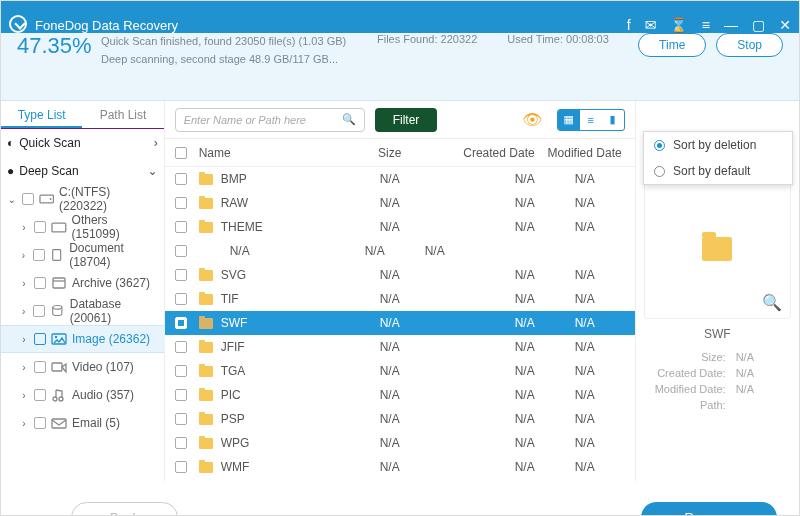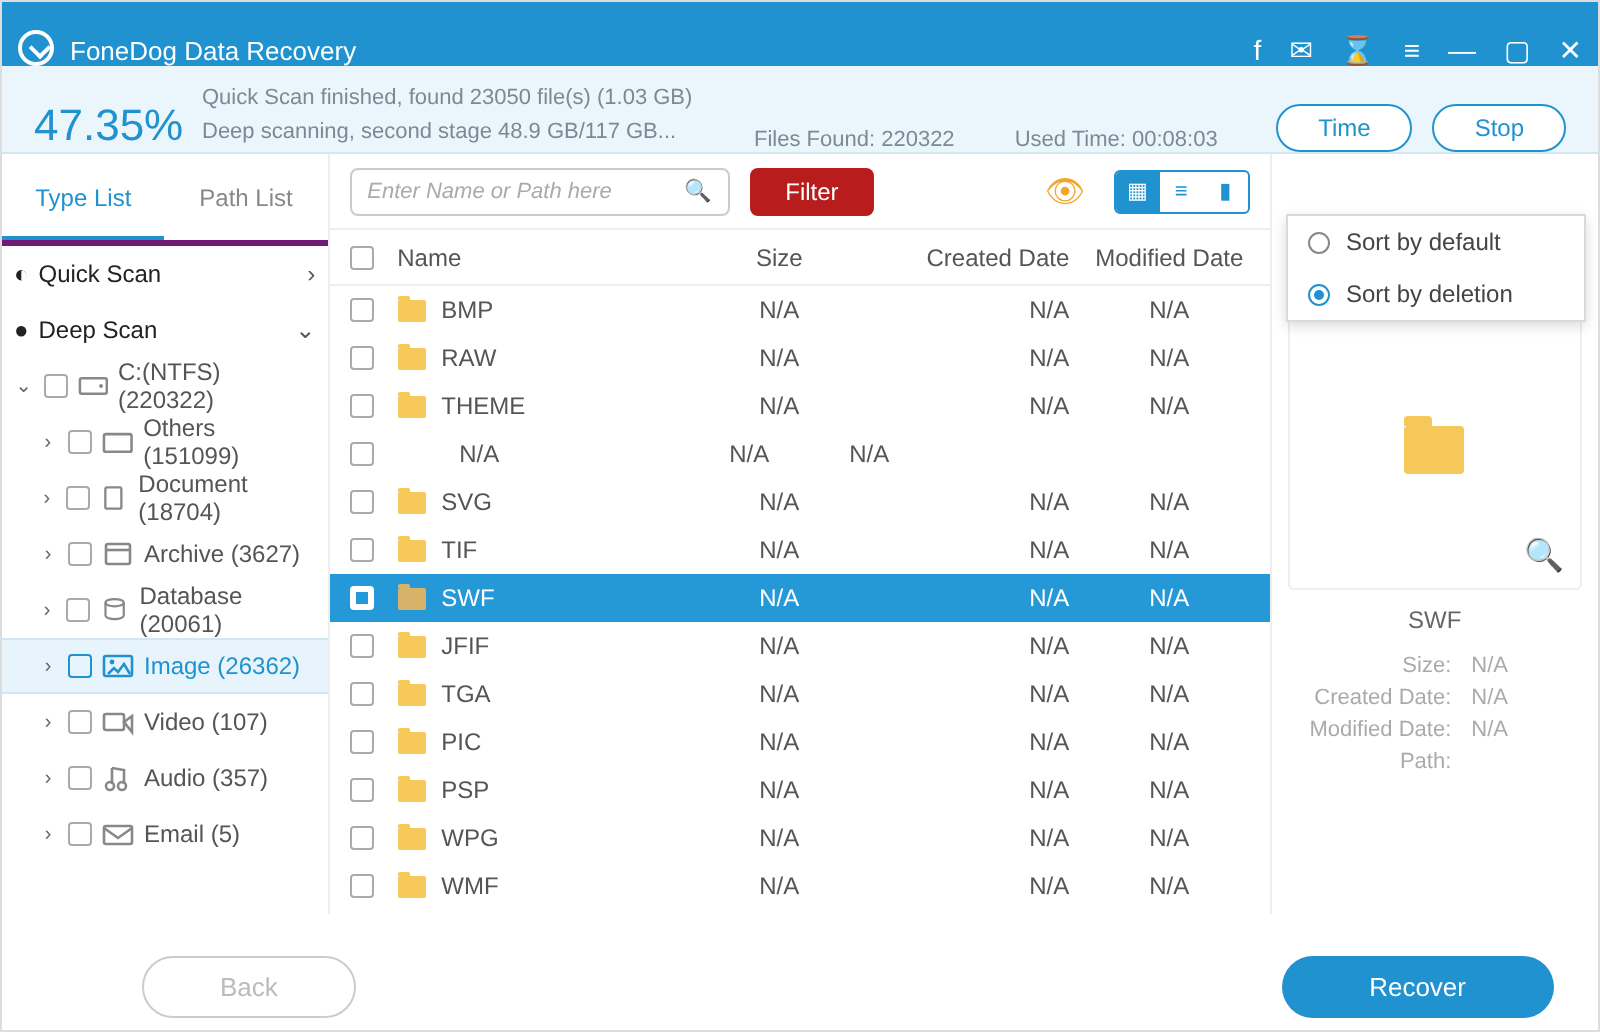--- a/index.html
+++ b/index.html
@@ -3,44 +3,44 @@
 <meta charset="utf-8">
 <style>
 * { margin: 0; padding: 0; box-sizing: border-box; font-family: "Segoe UI", Arial, sans-serif; }
 body { width: 800px; height: 516px; background: #fff; font-size: 12px; color: #444; overflow: hidden; border: 1px solid #ddd; }
 .titlebar { height: 32px; background: #1f92cf; display: flex; align-items: flex-end; padding: 0 8px; color: #fff; }
 .titlebar .logo { width: 18px; height: 18px; border: 2px solid #fff; border-radius: 50%; margin-right: 8px; position: relative; }
 .titlebar .logo::after { content: ""; position: absolute; width: 6px; height: 6px; border-left: 2px solid #fff; border-bottom: 2px solid #fff; transform: rotate(-45deg); top: 3px; left: 5px; }
 .titlebar .title { font-size: 13px; flex: 1; }
 .titlebar .winbtns { display: flex; gap: 14px; align-items: center; }
 .titlebar .winbtns span { cursor: pointer; font-size: 14px; }
-.statusbar { height: 44px; background: #eaf6fc; display: flex; align-items: flex-end; padding: 0 16px; gap: 16px; border-bottom: 1px solid #d5e8f1; }
+.statusbar { height: 68px; background: #eaf6fc; display: flex; align-items: flex-start; padding: 0 16px; gap: 16px; border-bottom: 1px solid #d5e8f1; }
 .pct { font-size: 22px; color: #1f92cf; font-weight: 400; width: 68px; }
 .statlines { font-size: 11px; color: #7a8a94; line-height: 1.6; flex: 0 0 260px; }
 .statmid { font-size: 11px; color: #7a8a94; display: flex; gap: 30px; flex: 1; }
 .statbtns { display: flex; gap: 10px; }
 .pill { border: 1px solid #1f92cf; color: #1f92cf; background: #fff; border-radius: 14px; padding: 4px 20px; font-size: 12px; cursor: pointer; }
 .mainrow { display: flex; height: 380px; }
 .sidebar { width: 182px; border-right: 1px solid #eee; display: flex; flex-direction: column; }
-.tabhead { display: flex; height: 46px; border-bottom: 3px solid #701a75; }
+.tabhead { display: flex; height: 28px; border-bottom: 1px solid #701a75; }
 .tabhead div { flex: 1; display: flex; align-items: center; justify-content: center; font-size: 12px; color: #888; cursor: pointer; }
 .tabhead div.active { color: #1f92cf; box-shadow: inset 0 -2px 0 #1f92cf; }
 .tree { flex: 1; overflow-y: auto; font-size: 12px; }
 .trow { display: flex; align-items: center; height: 28px; padding: 0 6px; gap: 5px; cursor: pointer; color: #555; }
 .trow.topcat { font-weight: 500; color: #222; }
 .trow .arrow { width: 10px; text-align: center; color: #666; font-size: 10px; }
 .trow .cb { width: 12px; height: 12px; border: 1px solid #aaa; border-radius: 2px; flex-shrink: 0; }
 .trow.sel { background: #e7f4fb; color: #1f92cf; border-top: 1px solid #cde8f5; border-bottom: 1px solid #cde8f5; }
 .trow.sel .cb { border-color: #1f92cf; }
 .trow .endarrow { margin-left: auto; color: #555; font-size: 12px; }
 .center { flex: 1; display: flex; flex-direction: column; border-right: 1px solid #eee; }
 .toolbar { height: 38px; display: flex; align-items: center; padding: 0 10px; gap: 10px; border-bottom: 1px solid #eee; }
 .searchbox { flex: 0 0 190px; height: 24px; border: 1px solid #ccc; border-radius: 4px; display: flex; align-items: center; padding: 0 8px; color: #aaa; font-style: italic; font-size: 11px; position: relative; }
 .searchbox .mag { margin-left: auto; font-style: normal; color: #aaa; }
-.filterbtn { background: #b91c1c; color: #fff; border: none; border-radius: 4px; padding: 5px 18px; font-size: 12px; cursor: pointer; }
+.filterbtn { background: #14532d; color: #fff; border: none; border-radius: 4px; padding: 5px 18px; font-size: 12px; cursor: pointer; }
 .toolbar .grow { flex: 1; }
 .eyeico { color: #f4a62a; font-size: 16px; margin-right: 4px; }
 .viewtoggle { display: flex; border: 1px solid #1f92cf; border-radius: 3px; overflow: hidden; }
 .viewtoggle span { width: 22px; height: 20px; display: flex; align-items: center; justify-content: center; font-size: 11px; color: #1f92cf; cursor: pointer; }
 .viewtoggle span.on { background: #1f92cf; color: #fff; }
 .thead { display: flex; height: 28px; align-items: center; border-bottom: 1px solid #eee; font-size: 12px; color: #555; padding-left: 6px; }
 .thead .cb, .frow .cb { width: 12px; height: 12px; border: 1px solid #aaa; border-radius: 2px; margin: 0 8px 0 4px; flex-shrink: 0; }
 .col-name { width: 150px; padding-left: 4px; }
 .col-size { width: 90px; text-align: center; }
 .col-cd { width: 100px; text-align: right; }
@@ -358,26 +358,26 @@
           <span class="col-cd">N/A</span>
           <span class="col-md">N/A</span>
         </div>
         <div class="frow"></div>
       </div>
   </div>
 
   <div class="rightpane">
     <div class="sortpop">
       <div>
+          <span class="radio on"></span>
+          <span>Sort by deletion</span>
+        </div>
+      <div>
           <span class="radio"></span>
           <span>Sort by default</span>
-        </div>
-      <div>
-          <span class="radio on"></span>
-          <span>Sort by deletion</span>
         </div>
     </div>
     <div class="preview">
       <div class="bigfolder"></div>
       <span class="zoom">🔍</span>
     </div>
     <div class="pname">SWF</div>
     <div class="meta">
       <div>
           <span class="k">Size:</span>

